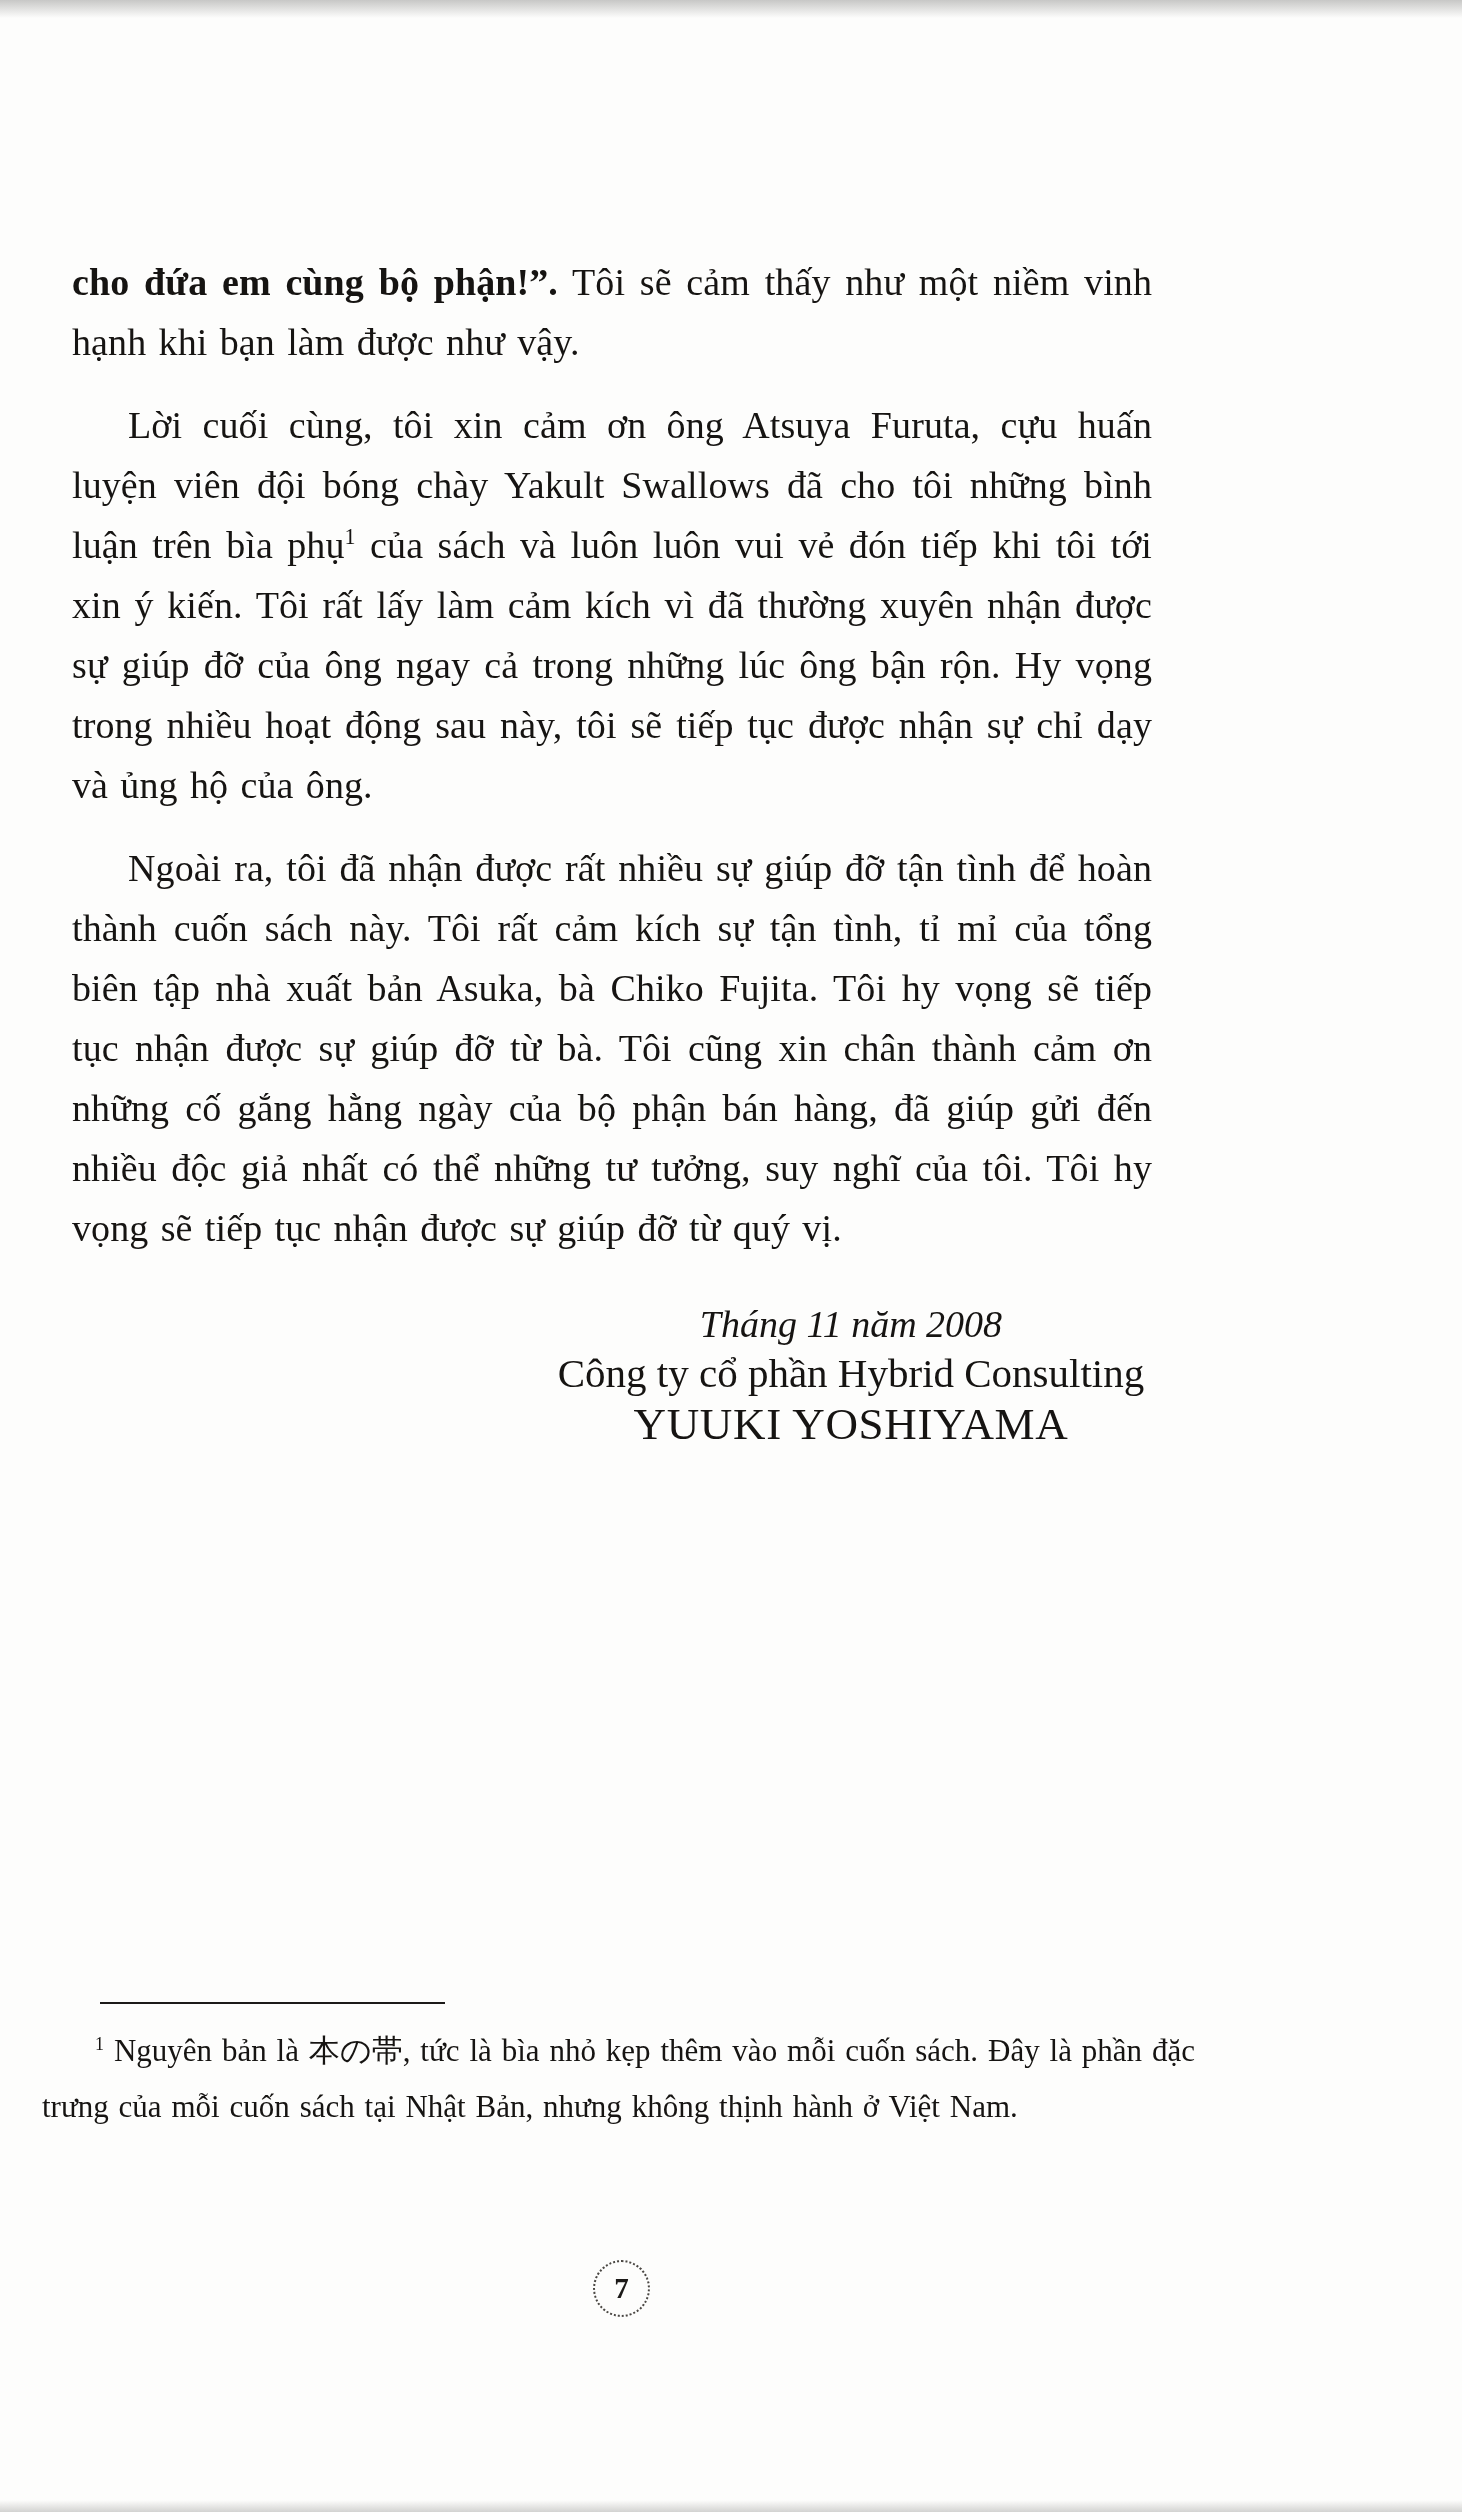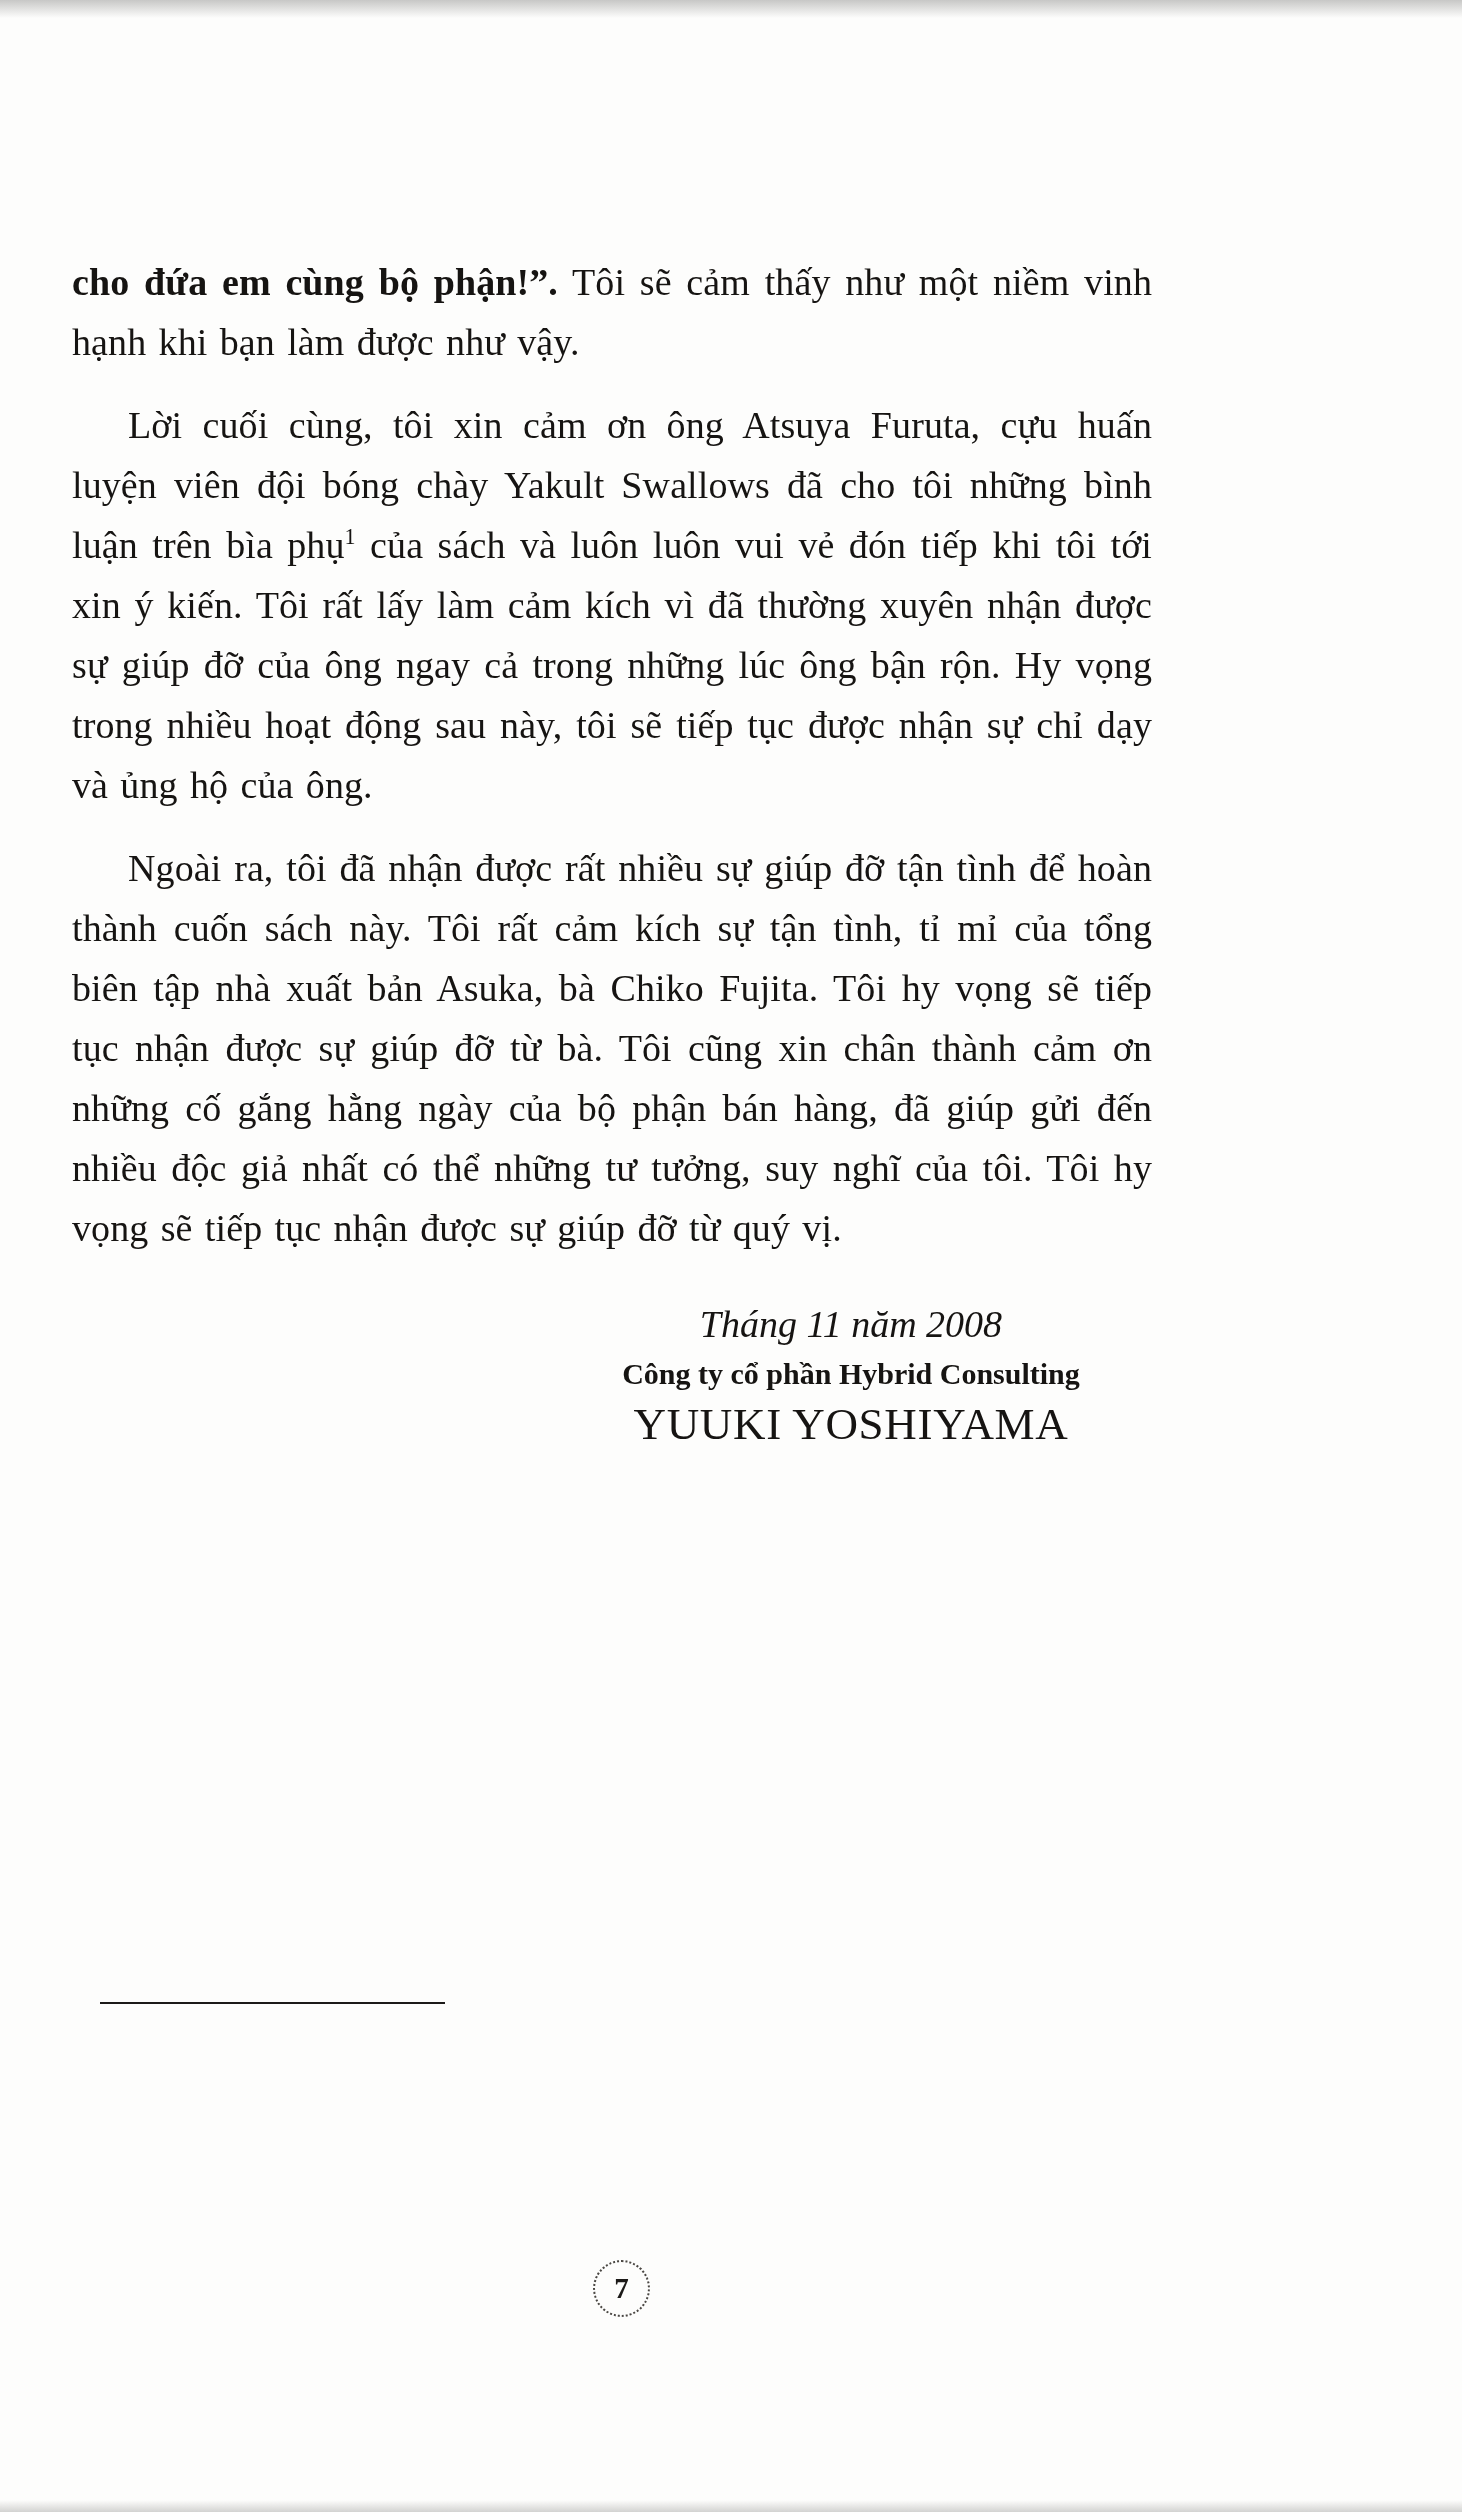--- a/index.html
+++ b/index.html
@@ -68,22 +68,22 @@
     width: 100%;
     margin-top: 42px;
     text-align: center;
   }
   .sig-date {
     font-style: italic;
     font-size: 38px;
     line-height: 48px;
   }
   .sig-company {
-    font-weight: bold;
-    font-size: 30px;
+    font-weight: normal;
+    font-size: 41px;
     line-height: 51px;
   }
   .sig-name {
     font-size: 45px;
     line-height: 51px;
     letter-spacing: 0.7px;
   }
 
   .footnote-area {
     position: absolute;
@@ -146,20 +146,21 @@
     <div class="signature">
       <div class="sig-date">Tháng 11 năm 2008</div>
       <div class="sig-company">Công ty cổ phần Hybrid Consulting</div>
       <div class="sig-name">YUUKI YOSHIYAMA</div>
     </div>
 
   </div>
 
   <div class="footnote-area">
     <div class="footnote-rule"></div>
+    <p class="footnote"><sup class="note-ref">1</sup><span> Nguyên bản là </span><span class="cjk">本の帯</span><span>, tức là bìa nhỏ kẹp thêm vào mỗi cuốn sách. Đây là phần đặc trưng của mỗi cuốn sách tại Nhật Bản, nhưng không thịnh hành ở Việt Nam.</span></p>
   </div>
 
   <div class="page-number">
     <span>7</span>
   </div>
 
 </div>
 
 
 </body></html>

